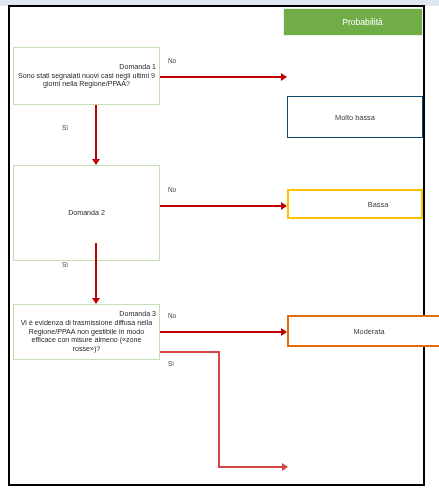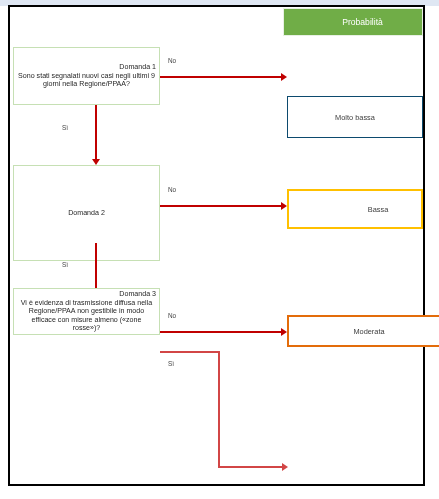--- a/index.html
+++ b/index.html
@@ -139,29 +139,29 @@
   <div class="box q-box" style="left:13px; top:165px; width:147px; height:96px;">
     <div>
       <span class="q-title">Domanda 2</span>
     </div>
   </div>
 
   <div class="hline" style="left:160px; top:205px; width:122px;"></div>
   <div class="arrow-r" style="left:281px; top:202px;"></div>
   <div class="edge-label" style="left:168px; top:186px;">No</div>
 
-  <div class="box out-box" style="left:287px; top:189px; width:136px; height:40px; border:2px solid #ffc000; color:#3c3c3c;padding-left:46px;">
+  <div class="box out-box" style="left:287px; top:189px; width:136px; height:30px; border:2px solid #ffc000; color:#3c3c3c;padding-left:46px;">
     <span>Bassa</span>
   </div>
 
   <div class="vline" style="left:95px; top:243px; height:57px;"></div>
   <div class="arrow-d" style="left:92px; top:298px;"></div>
   <div class="edge-label" style="left:62px; top:261px;">Sì</div>
 
-  <div class="box q-box" style="left:13px; top:288px; width:147px; height:47px;">
+  <div class="box q-box" style="left:13px; top:304px; width:147px; height:56px;">
     <div>
       <span class="q-title">Domanda 3</span>
       <span>Vi è evidenza di trasmissione diffusa nella Regione/PPAA non gestibile in modo efficace con misure almeno («zone rosse»)?</span>
     </div>
   </div>
 
   <div class="hline" style="left:160px; top:331px; width:122px;"></div>
   <div class="arrow-r" style="left:281px; top:328px;"></div>
   <div class="edge-label" style="left:168px; top:312px;">No</div>
 

